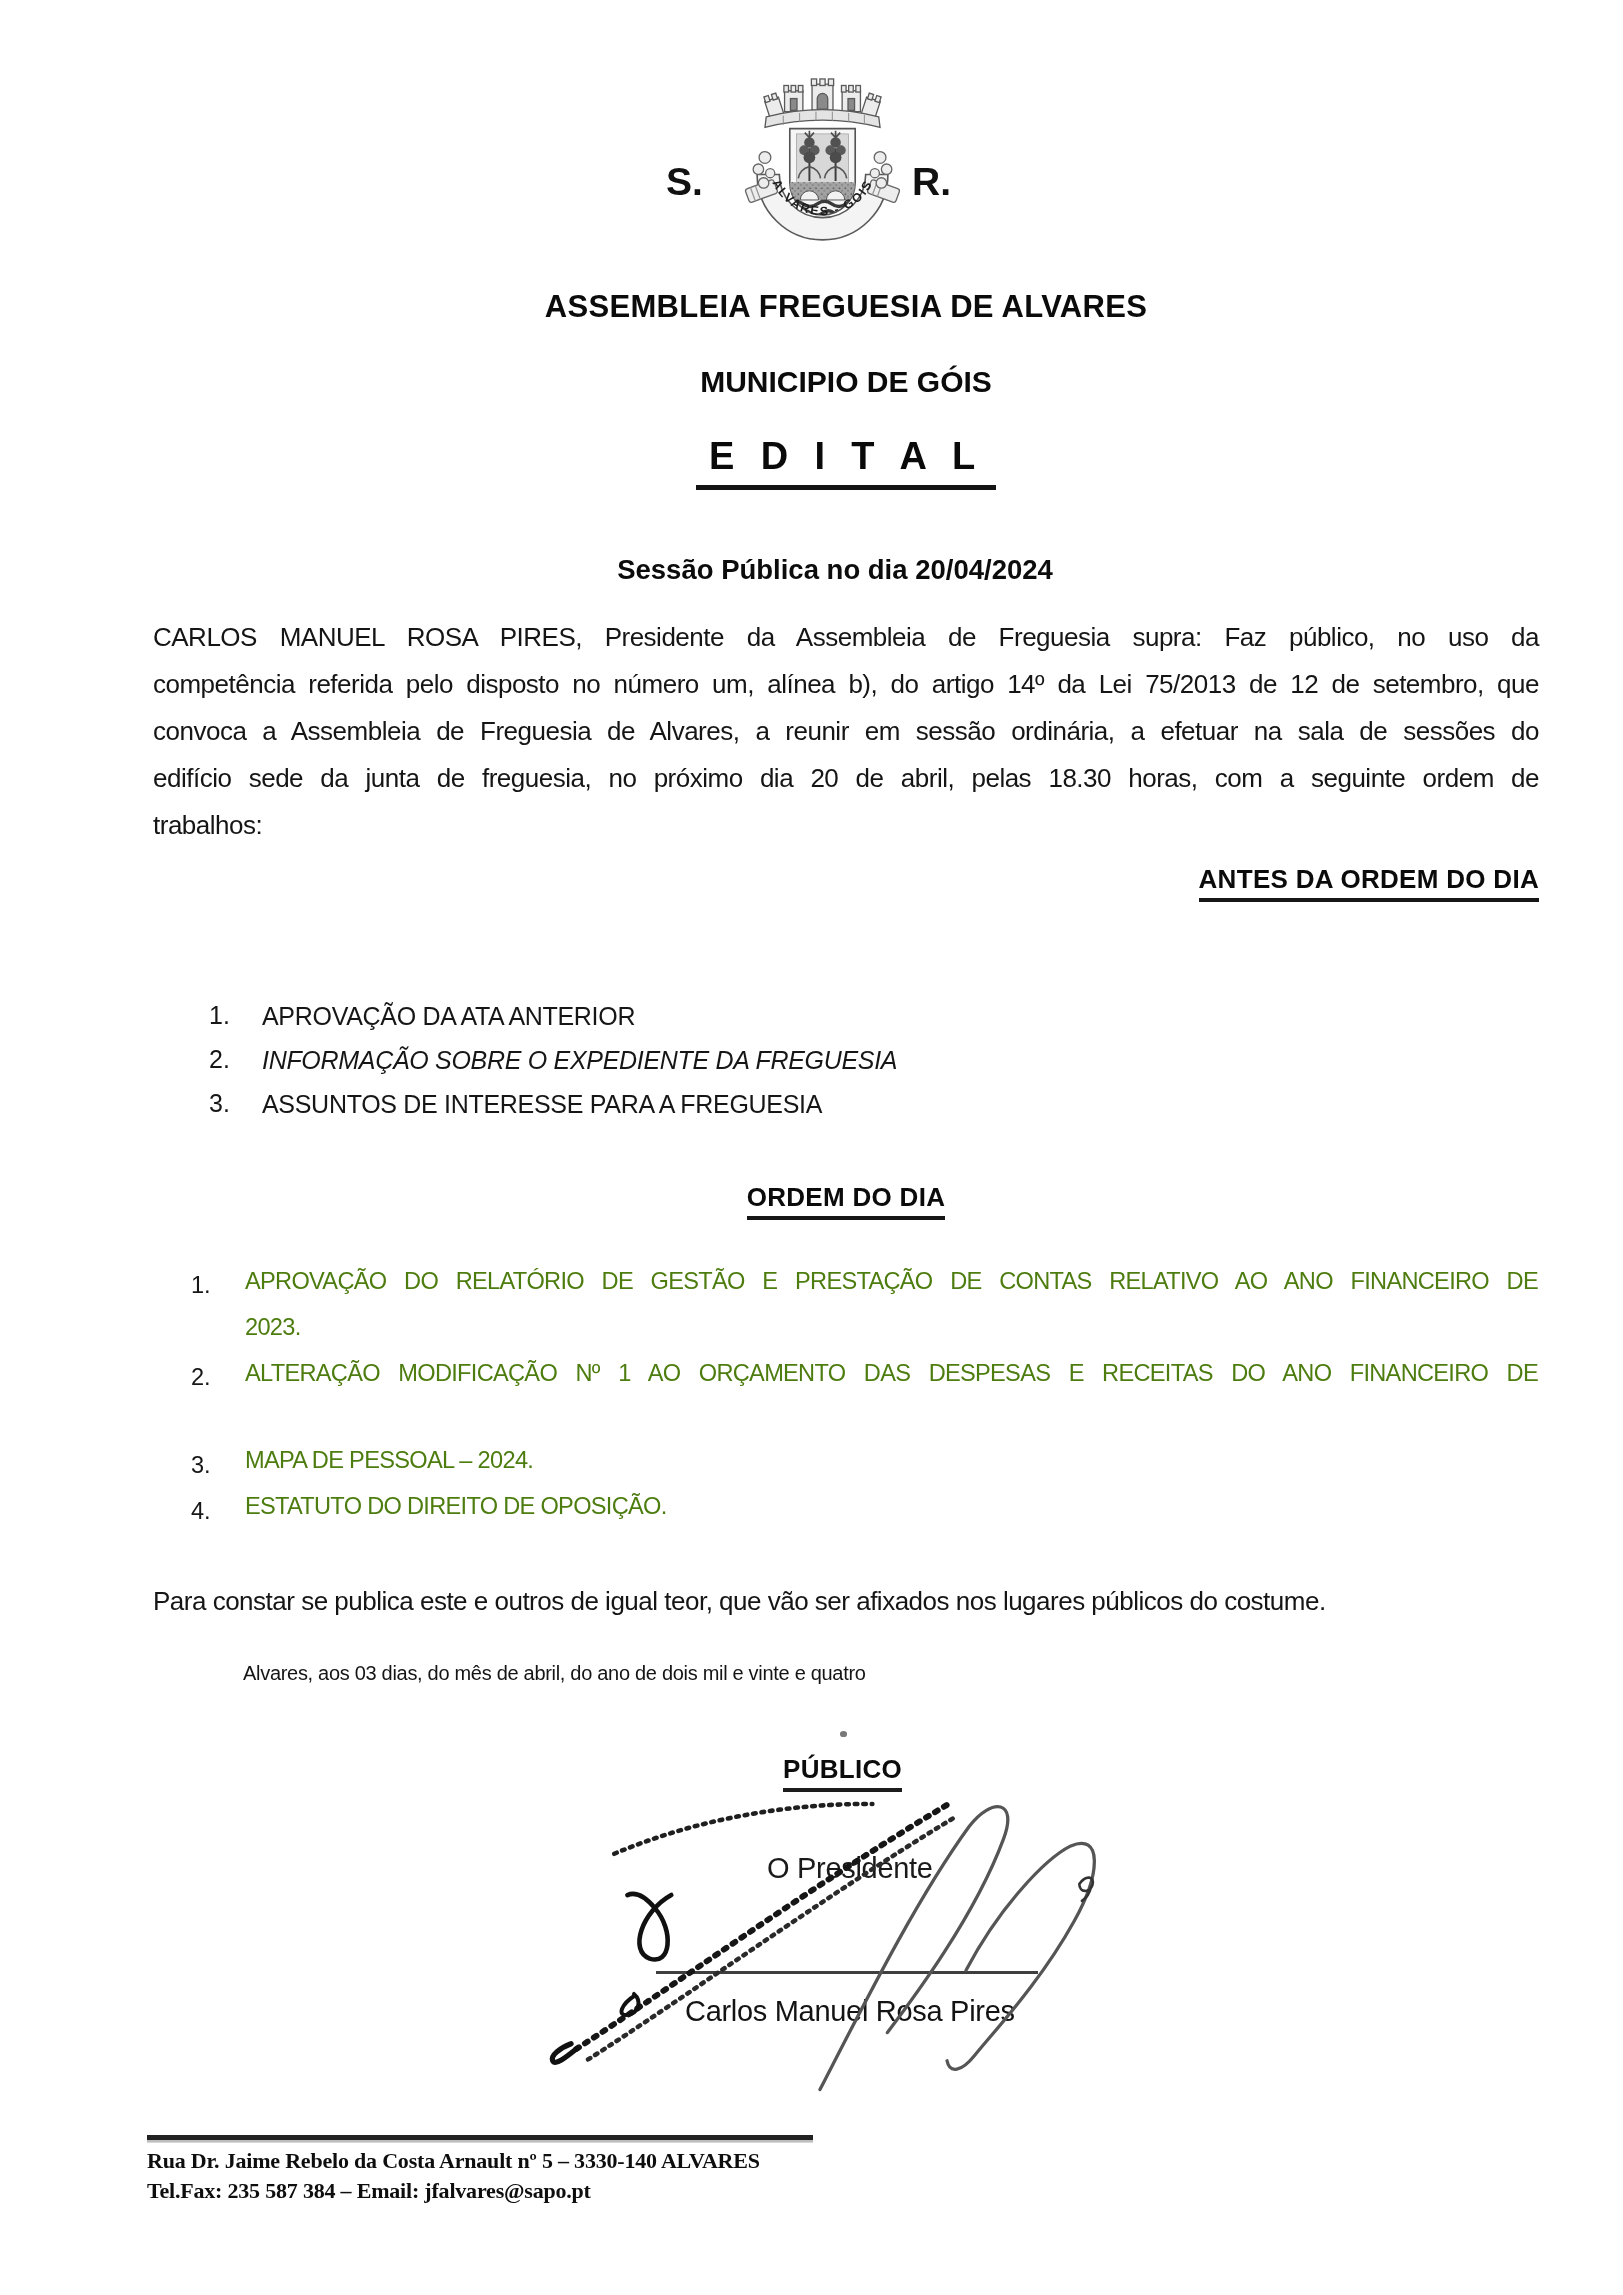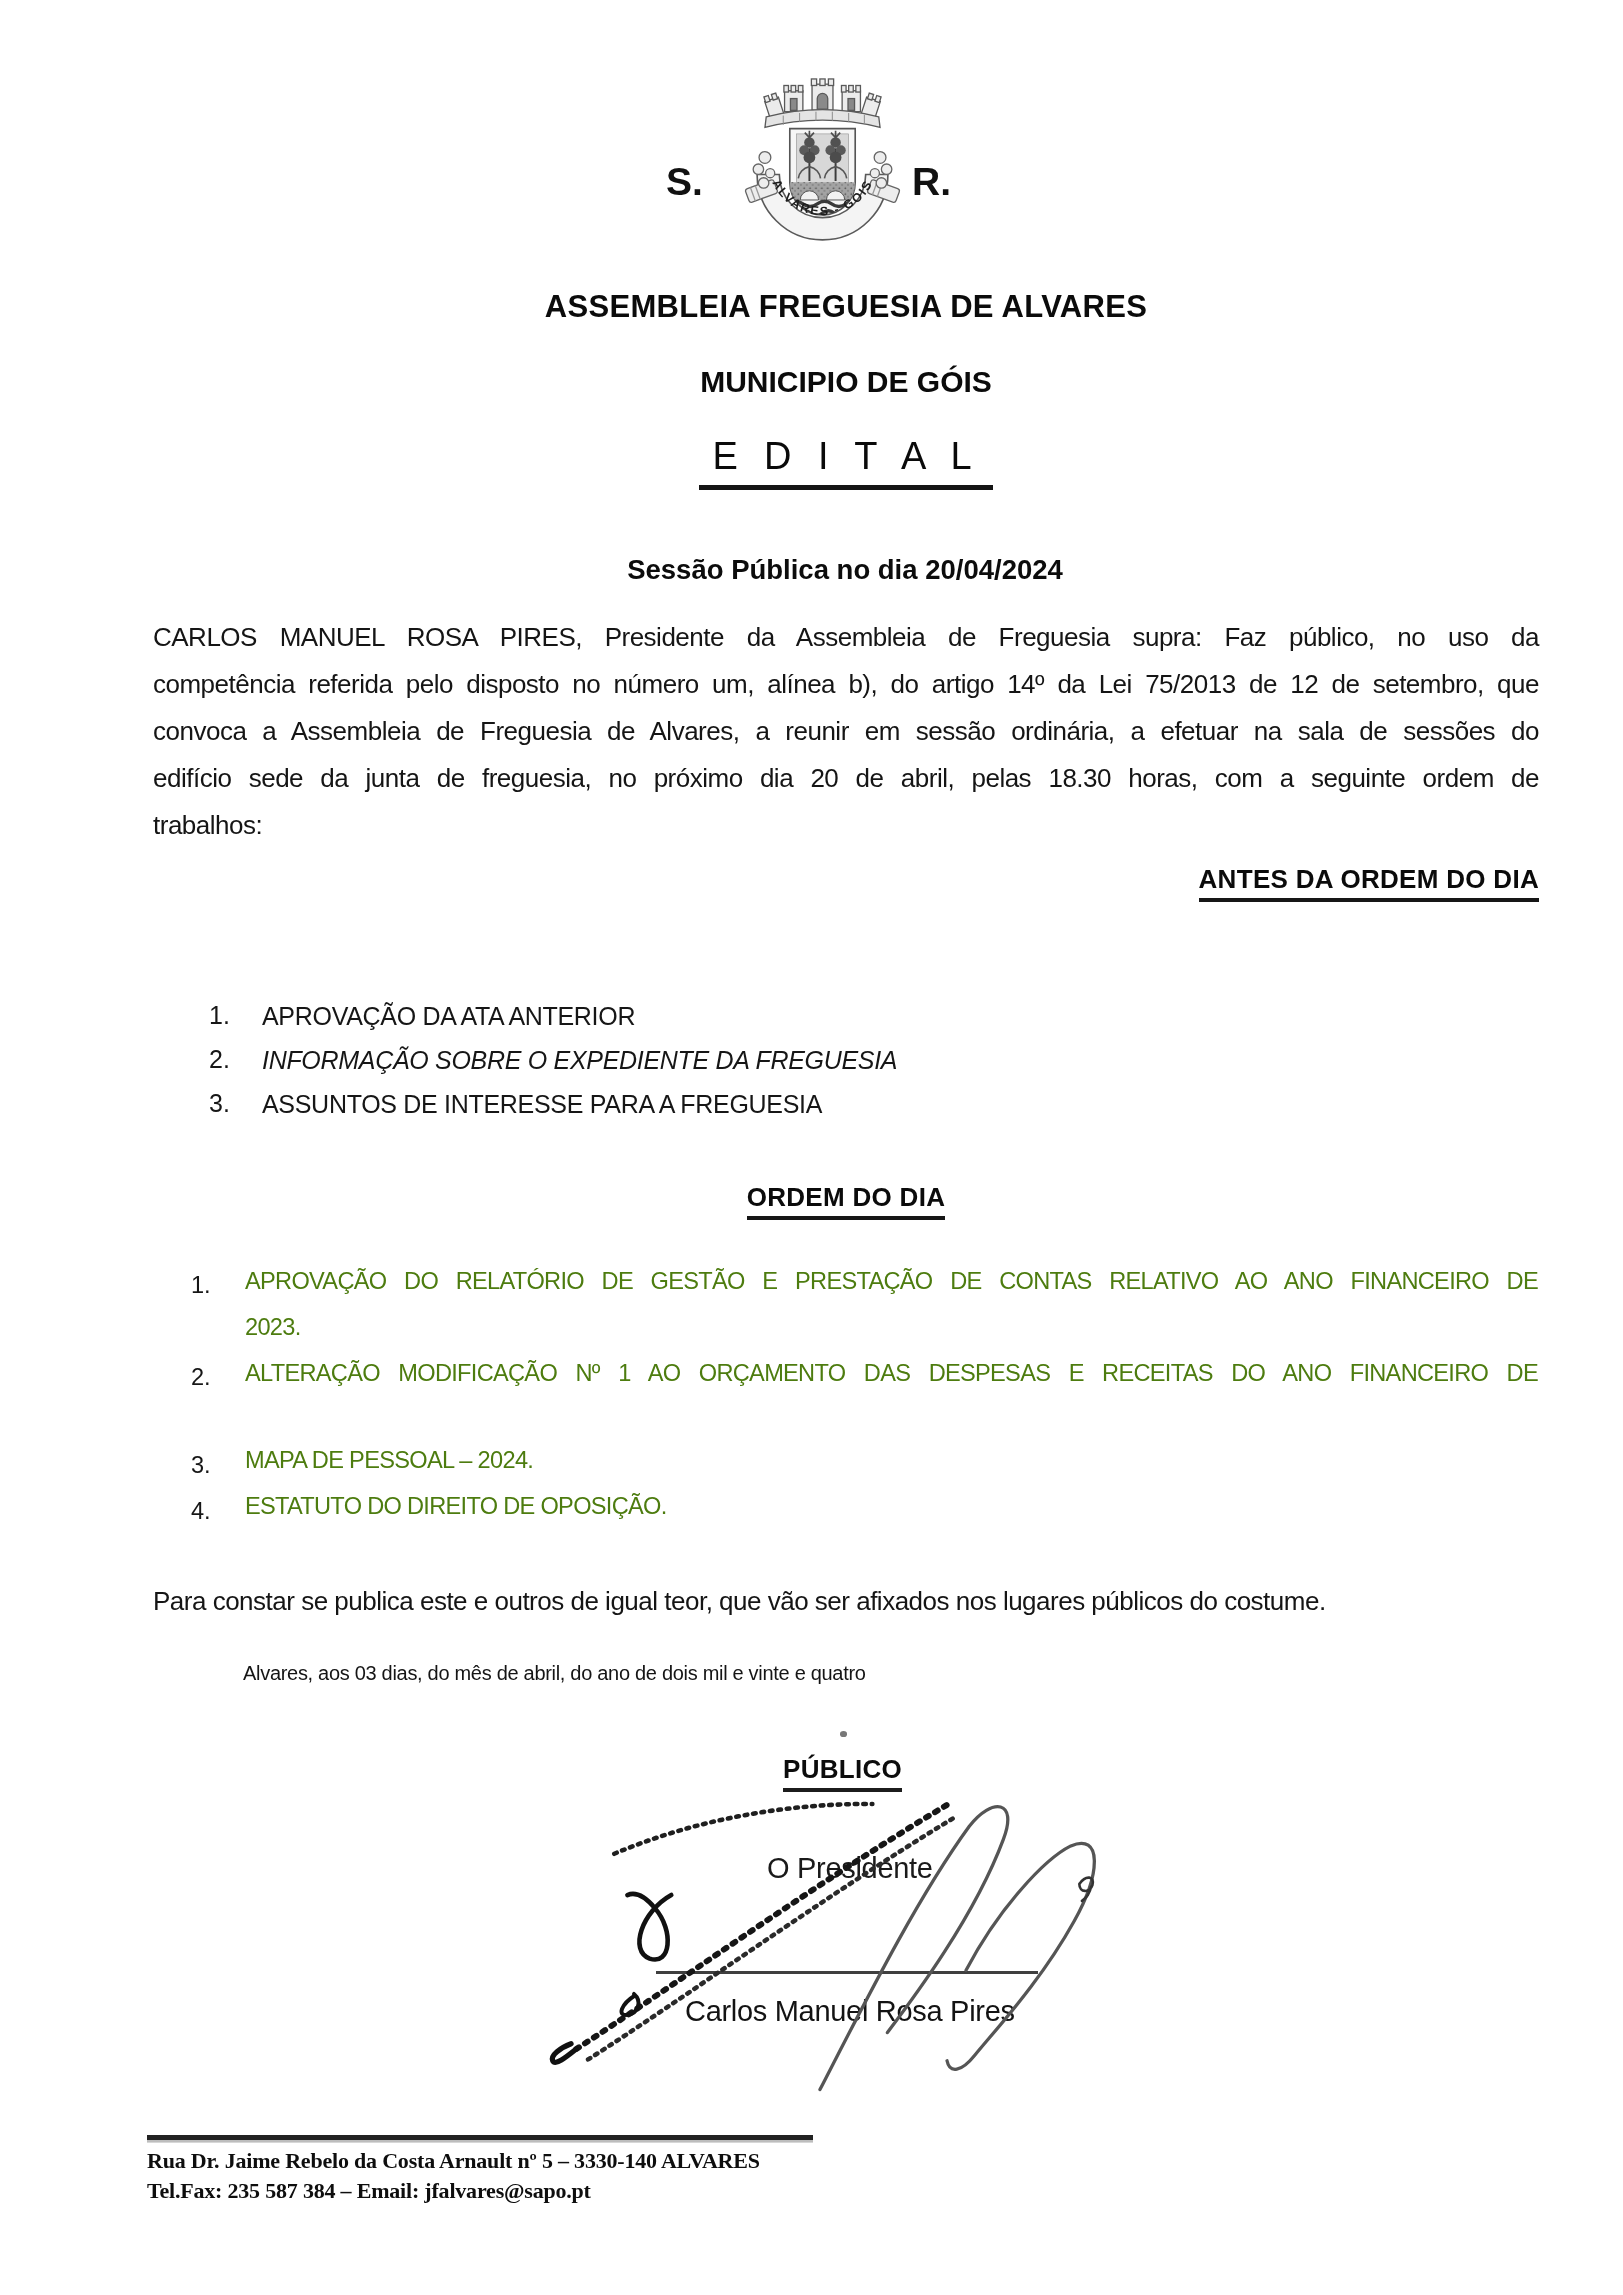--- a/index.html
+++ b/index.html
@@ -8,22 +8,22 @@
     font-family:"Liberation Sans","DejaVu Sans",sans-serif;color:#141414;
     overflow:hidden;margin:0 auto;
   }
   .abs{position:absolute;}
   
   .emblem-letter{font-size:39px;font-weight:bold;color:#111;line-height:39px;}
   
   .h-org{left:153px;top:289px;width:1386px;text-align:center;font-size:31px;font-weight:bold;color:#0b0b0b;letter-spacing:0.3px;}
   .h-mun{left:153px;top:365px;width:1386px;text-align:center;font-size:30px;font-weight:bold;color:#0b0b0b;}
   .h-edital-wrap{left:153px;top:435px;width:1386px;text-align:center;}
-  .h-edital{display:inline-block;font-size:38px;font-weight:normal;letter-spacing:7.9px;color:#0a0a0a;border-bottom:5.9px solid #141414;padding:0 13px 6.5px 13px;}
-  .h-sessao{left:152px;top:554px;width:1386px;text-align:center;font-size:27.5px;font-weight:bold;color:#0c0c0c;}
+  .h-edital{display:inline-block;font-size:38px;font-weight:bold;letter-spacing:7.9px;color:#0a0a0a;border-bottom:5.9px solid #141414;padding:0 13px 6.5px 13px;}
+  .h-sessao{left:142px;top:554px;width:1386px;text-align:center;font-size:27.5px;font-weight:bold;color:#0c0c0c;}
   
   .intro{left:153px;top:614px;width:1386px;font-size:26px;letter-spacing:-0.5px;color:#151515;}
   .intro .ln{line-height:47px;text-align:justify;text-align-last:justify;white-space:nowrap;}
   .intro .ln.last{text-align-last:left;}
   .sec-head-wrap{left:153px;width:1386px;text-align:center;}
   .sec-head{display:inline-block;font-size:26px;font-weight:bold;color:#0b0b0b;border-bottom:4.6px solid #161616;padding-bottom:3.3px;letter-spacing:0.3px;}
   .li-num{font-size:25px;color:#161616;}
   .li-text{font-size:25px;color:#161616;letter-spacing:-0.3px;line-height:31px;}
   .lb-block{width:1293px;font-size:23.6px;letter-spacing:-0.7px;color:#4d7c0f;}
   .lb-block .ln{line-height:46px;text-align:justify;text-align-last:justify;white-space:nowrap;}

